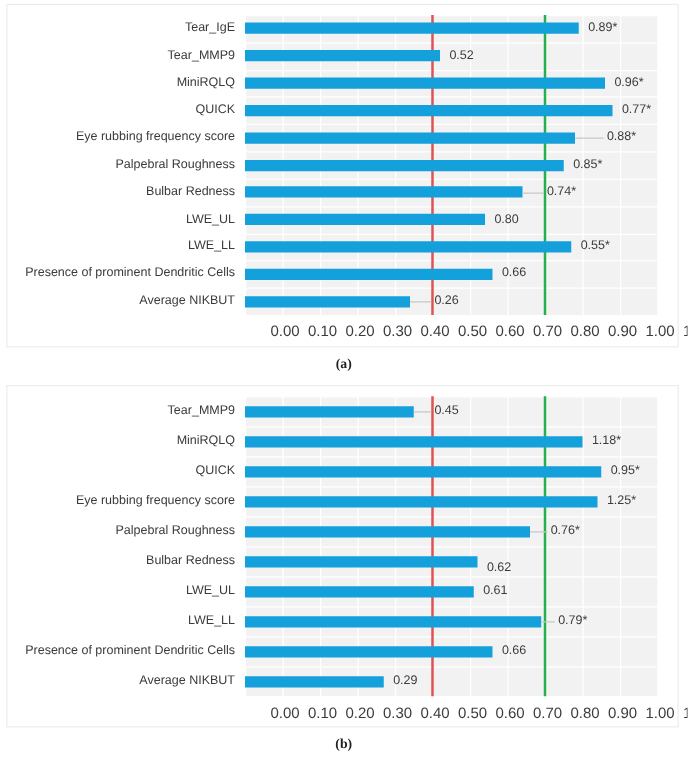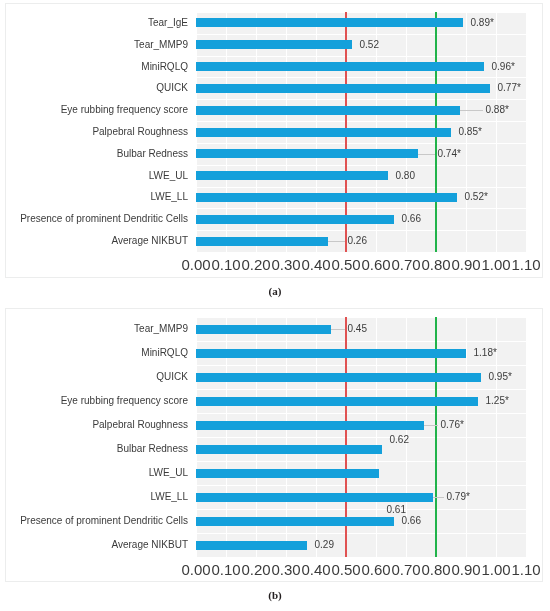--- a/index.html
+++ b/index.html
@@ -73,26 +73,27 @@
     position:absolute;
     right:354px;          
     font-size:10px;
     color:#3b3b3b;
     white-space:nowrap;
     text-align:right;
     line-height:10px;
   }
   .xtick{
     position:absolute;
-    font-size:15px;
+    font-size:12px;
     color:#3b3b3b;
     white-space:nowrap;
     text-align:left;
     line-height:10px;
     transform:translateX(-50%);
+    margin-left:32px;
   }
   .caption{
     position:absolute;
     width:550px;left:0;
     text-align:center;
     font-family:"Liberation Serif",serif;
     font-weight:bold;
     font-size:11px;
     color:#231f20;
   }
@@ -154,21 +155,21 @@
       <div class="leader" style="left: 454px; top: 106px; width: 22.5px;"></div>
       <div class="dlabel" style="left: 479.5px; top: 101.182px;">0.88*</div>
       <div class="catlabel" style="top: 101.182px;">Eye rubbing frequency score</div>
       <div class="dlabel" style="left: 452.5px; top: 123px;">0.85*</div>
       <div class="catlabel" style="top: 123px;">Palpebral Roughness</div>
       <div class="leader" style="left: 412px; top: 150px; width: 16.5px;"></div>
       <div class="dlabel" style="left: 431.5px; top: 144.818px;">0.74*</div>
       <div class="catlabel" style="top: 144.818px;">Bulbar Redness</div>
       <div class="dlabel" style="left: 389.5px; top: 166.636px;">0.80</div>
       <div class="catlabel" style="top: 166.636px;">LWE_UL</div>
-      <div class="dlabel" style="left: 458.5px; top: 188.455px;">0.52*</div>
+      <div class="dlabel" style="left: 458.5px; top: 188.455px;">0.55*</div>
       <div class="catlabel" style="top: 188.455px;">LWE_LL</div>
       <div class="dlabel" style="left: 395.5px; top: 210.273px;">0.66</div>
       <div class="catlabel" style="top: 210.273px;">Presence of prominent Dendritic Cells</div>
       <div class="leader" style="left: 322px; top: 237px; width: 16.5px;"></div>
       <div class="dlabel" style="left: 341.5px; top: 232.091px;">0.26</div>
       <div class="catlabel" style="top: 232.091px;">Average NIKBUT</div>
       <div class="xtick" style="left: 190px; top: 256px;">0.00</div>
       <div class="xtick" style="left: 220px; top: 256px;">0.10</div>
       <div class="xtick" style="left: 250px; top: 256px;">0.20</div>
       <div class="xtick" style="left: 280px; top: 256px;">0.30</div>
@@ -228,23 +229,23 @@
       <div class="catlabel" style="top: 15px;">Tear_MMP9</div>
       <div class="dlabel" style="left: 467.5px; top: 39px;">1.18*</div>
       <div class="catlabel" style="top: 39px;">MiniRQLQ</div>
       <div class="dlabel" style="left: 482.5px; top: 63px;">0.95*</div>
       <div class="catlabel" style="top: 63px;">QUICK</div>
       <div class="dlabel" style="left: 479.5px; top: 87px;">1.25*</div>
       <div class="catlabel" style="top: 87px;">Eye rubbing frequency score</div>
       <div class="leader" style="left: 418px; top: 116px; width: 13.5px;"></div>
       <div class="dlabel" style="left: 434.5px; top: 111px;">0.76*</div>
       <div class="catlabel" style="top: 111px;">Palpebral Roughness</div>
-      <div class="dlabel" style="left: 383.5px; top: 126px;">0.62</div>
+      <div class="dlabel" style="left: 383.5px; top: 141px;">0.62</div>
       <div class="catlabel" style="top: 135px;">Bulbar Redness</div>
-      <div class="dlabel" style="left: 380.5px; top: 159px; margin-top: 37px;">0.61</div>
+      <div class="dlabel" style="left: 380.5px; top: 159px;">0.61</div>
       <div class="catlabel" style="top: 159px;">LWE_UL</div>
       <div class="leader" style="left: 427px; top: 188px; width: 10.5px;"></div>
       <div class="dlabel" style="left: 440.5px; top: 183px;">0.79*</div>
       <div class="catlabel" style="top: 183px;">LWE_LL</div>
       <div class="dlabel" style="left: 395.5px; top: 207px;">0.66</div>
       <div class="catlabel" style="top: 207px;">Presence of prominent Dendritic Cells</div>
       <div class="dlabel" style="left: 308.5px; top: 231px;">0.29</div>
       <div class="catlabel" style="top: 231px;">Average NIKBUT</div>
       <div class="xtick" style="left: 190px; top: 256px;">0.00</div>
       <div class="xtick" style="left: 220px; top: 256px;">0.10</div>

